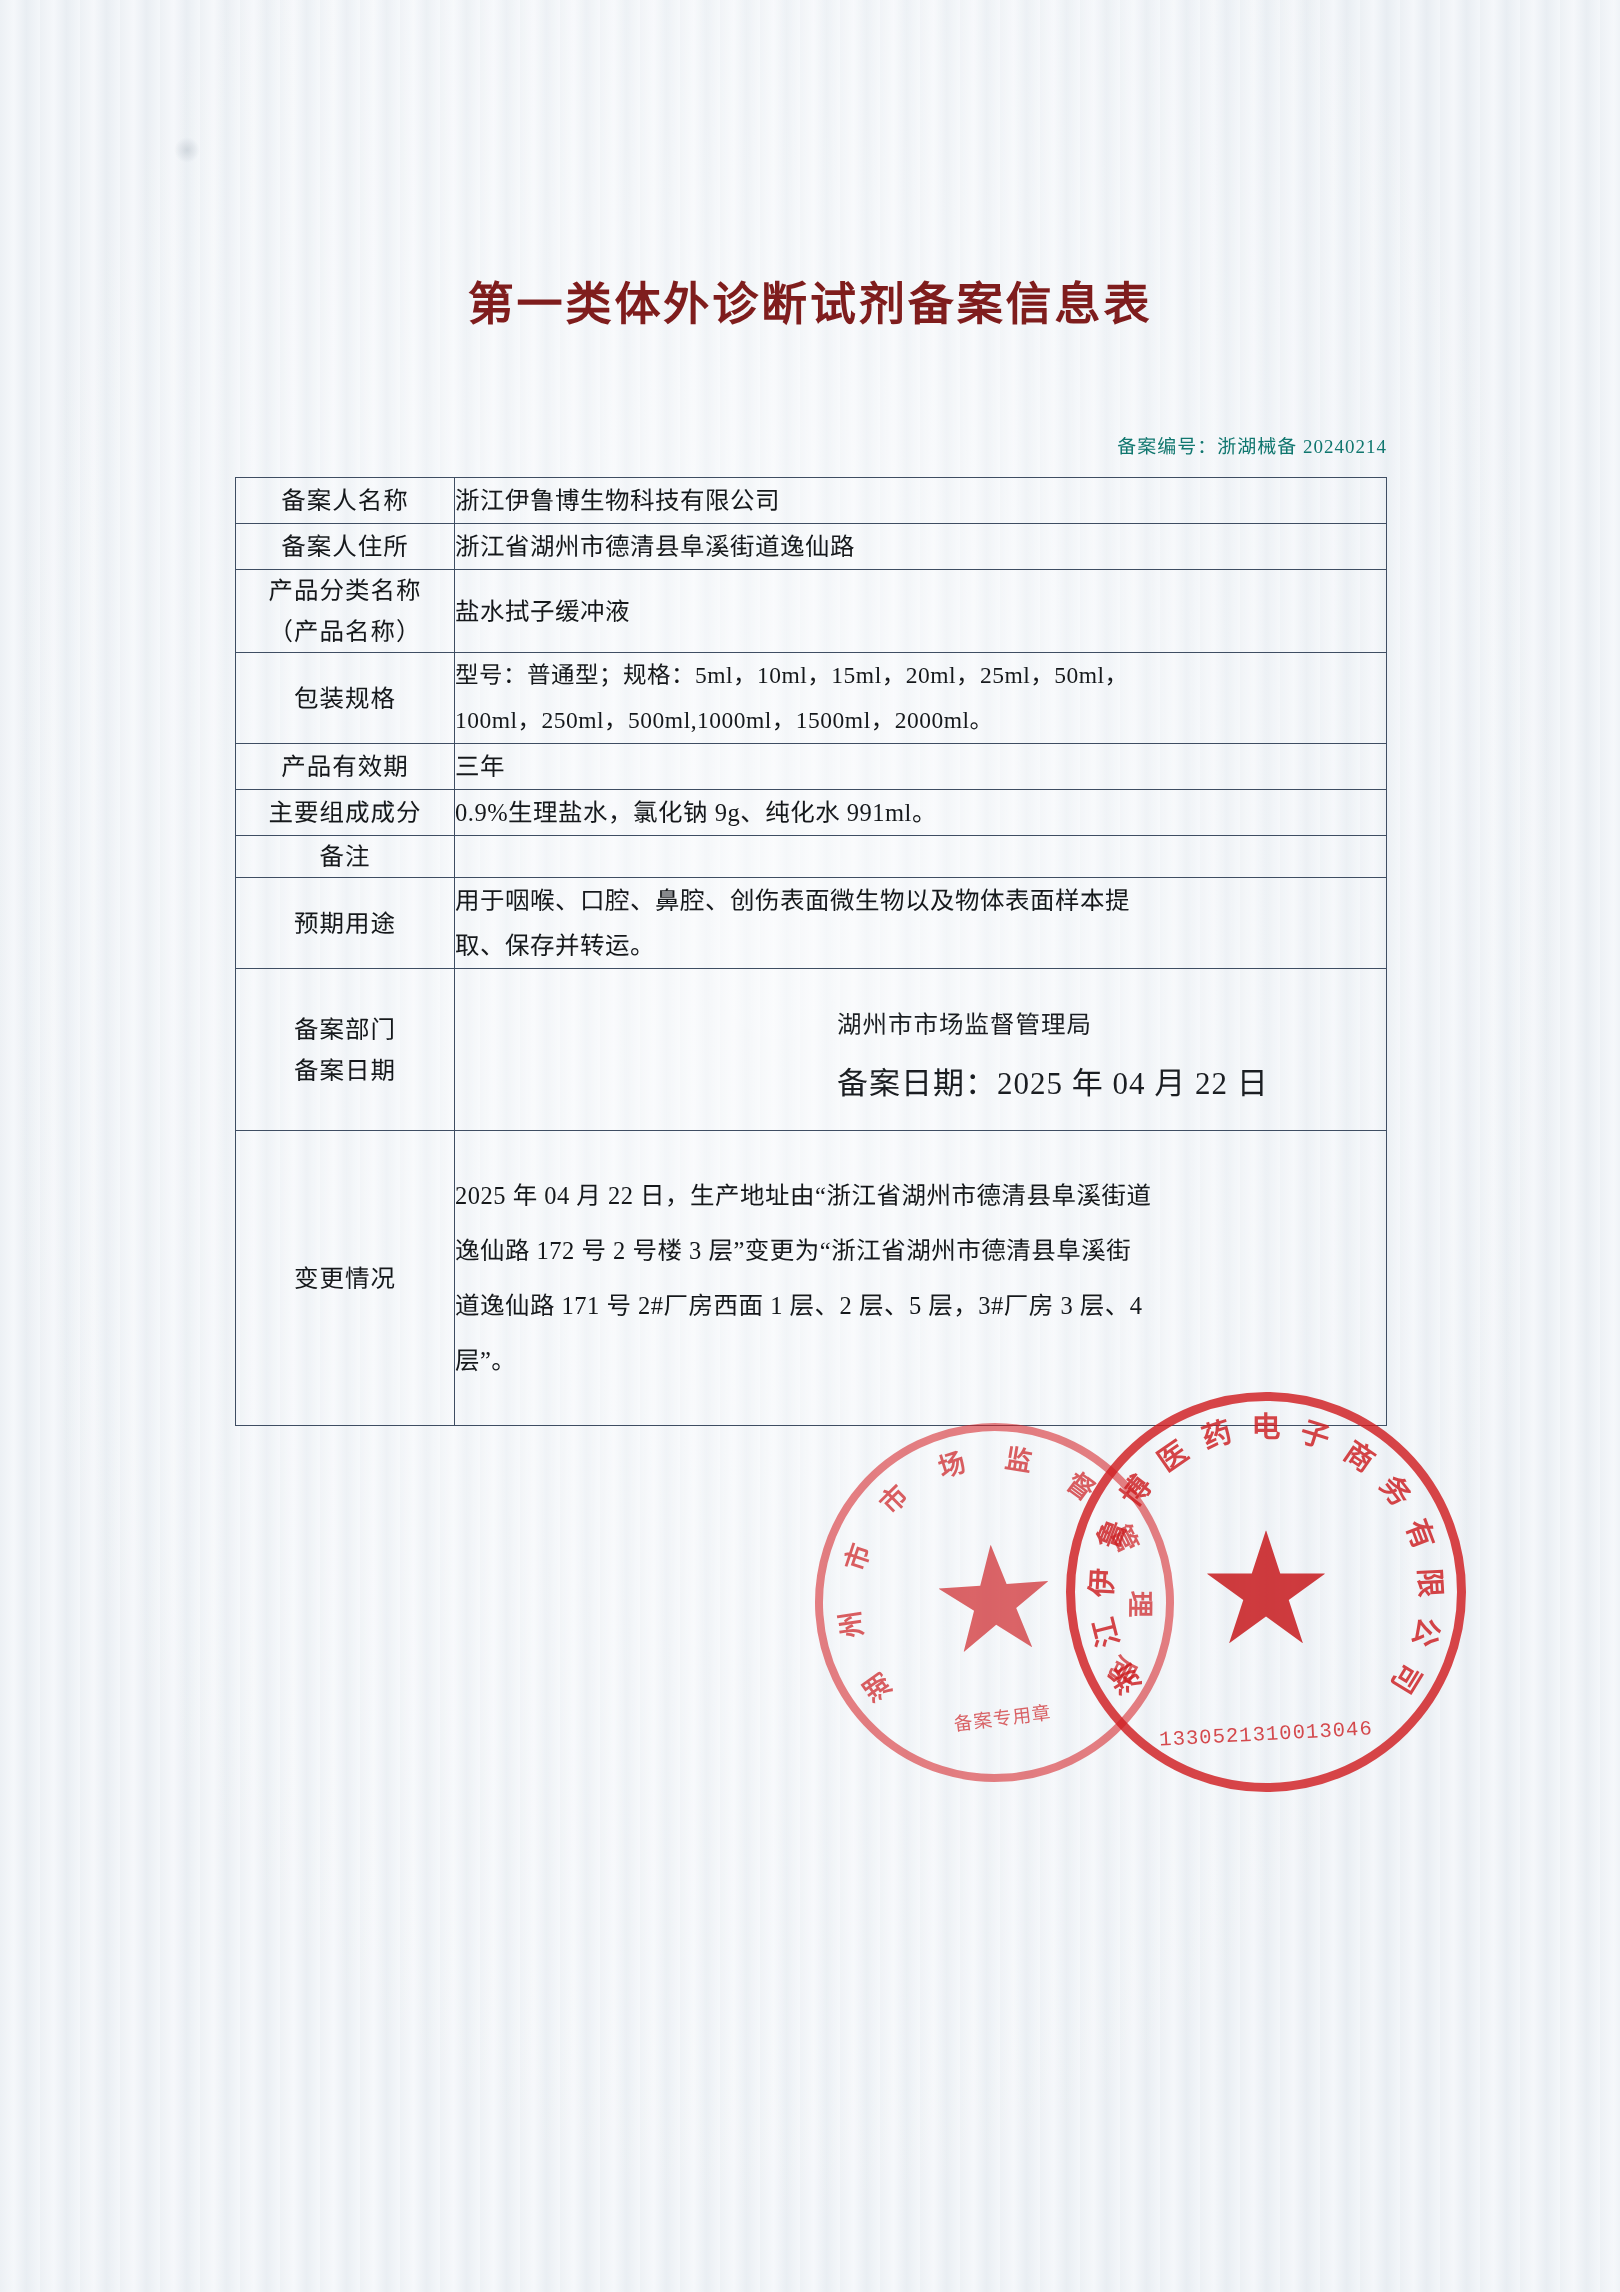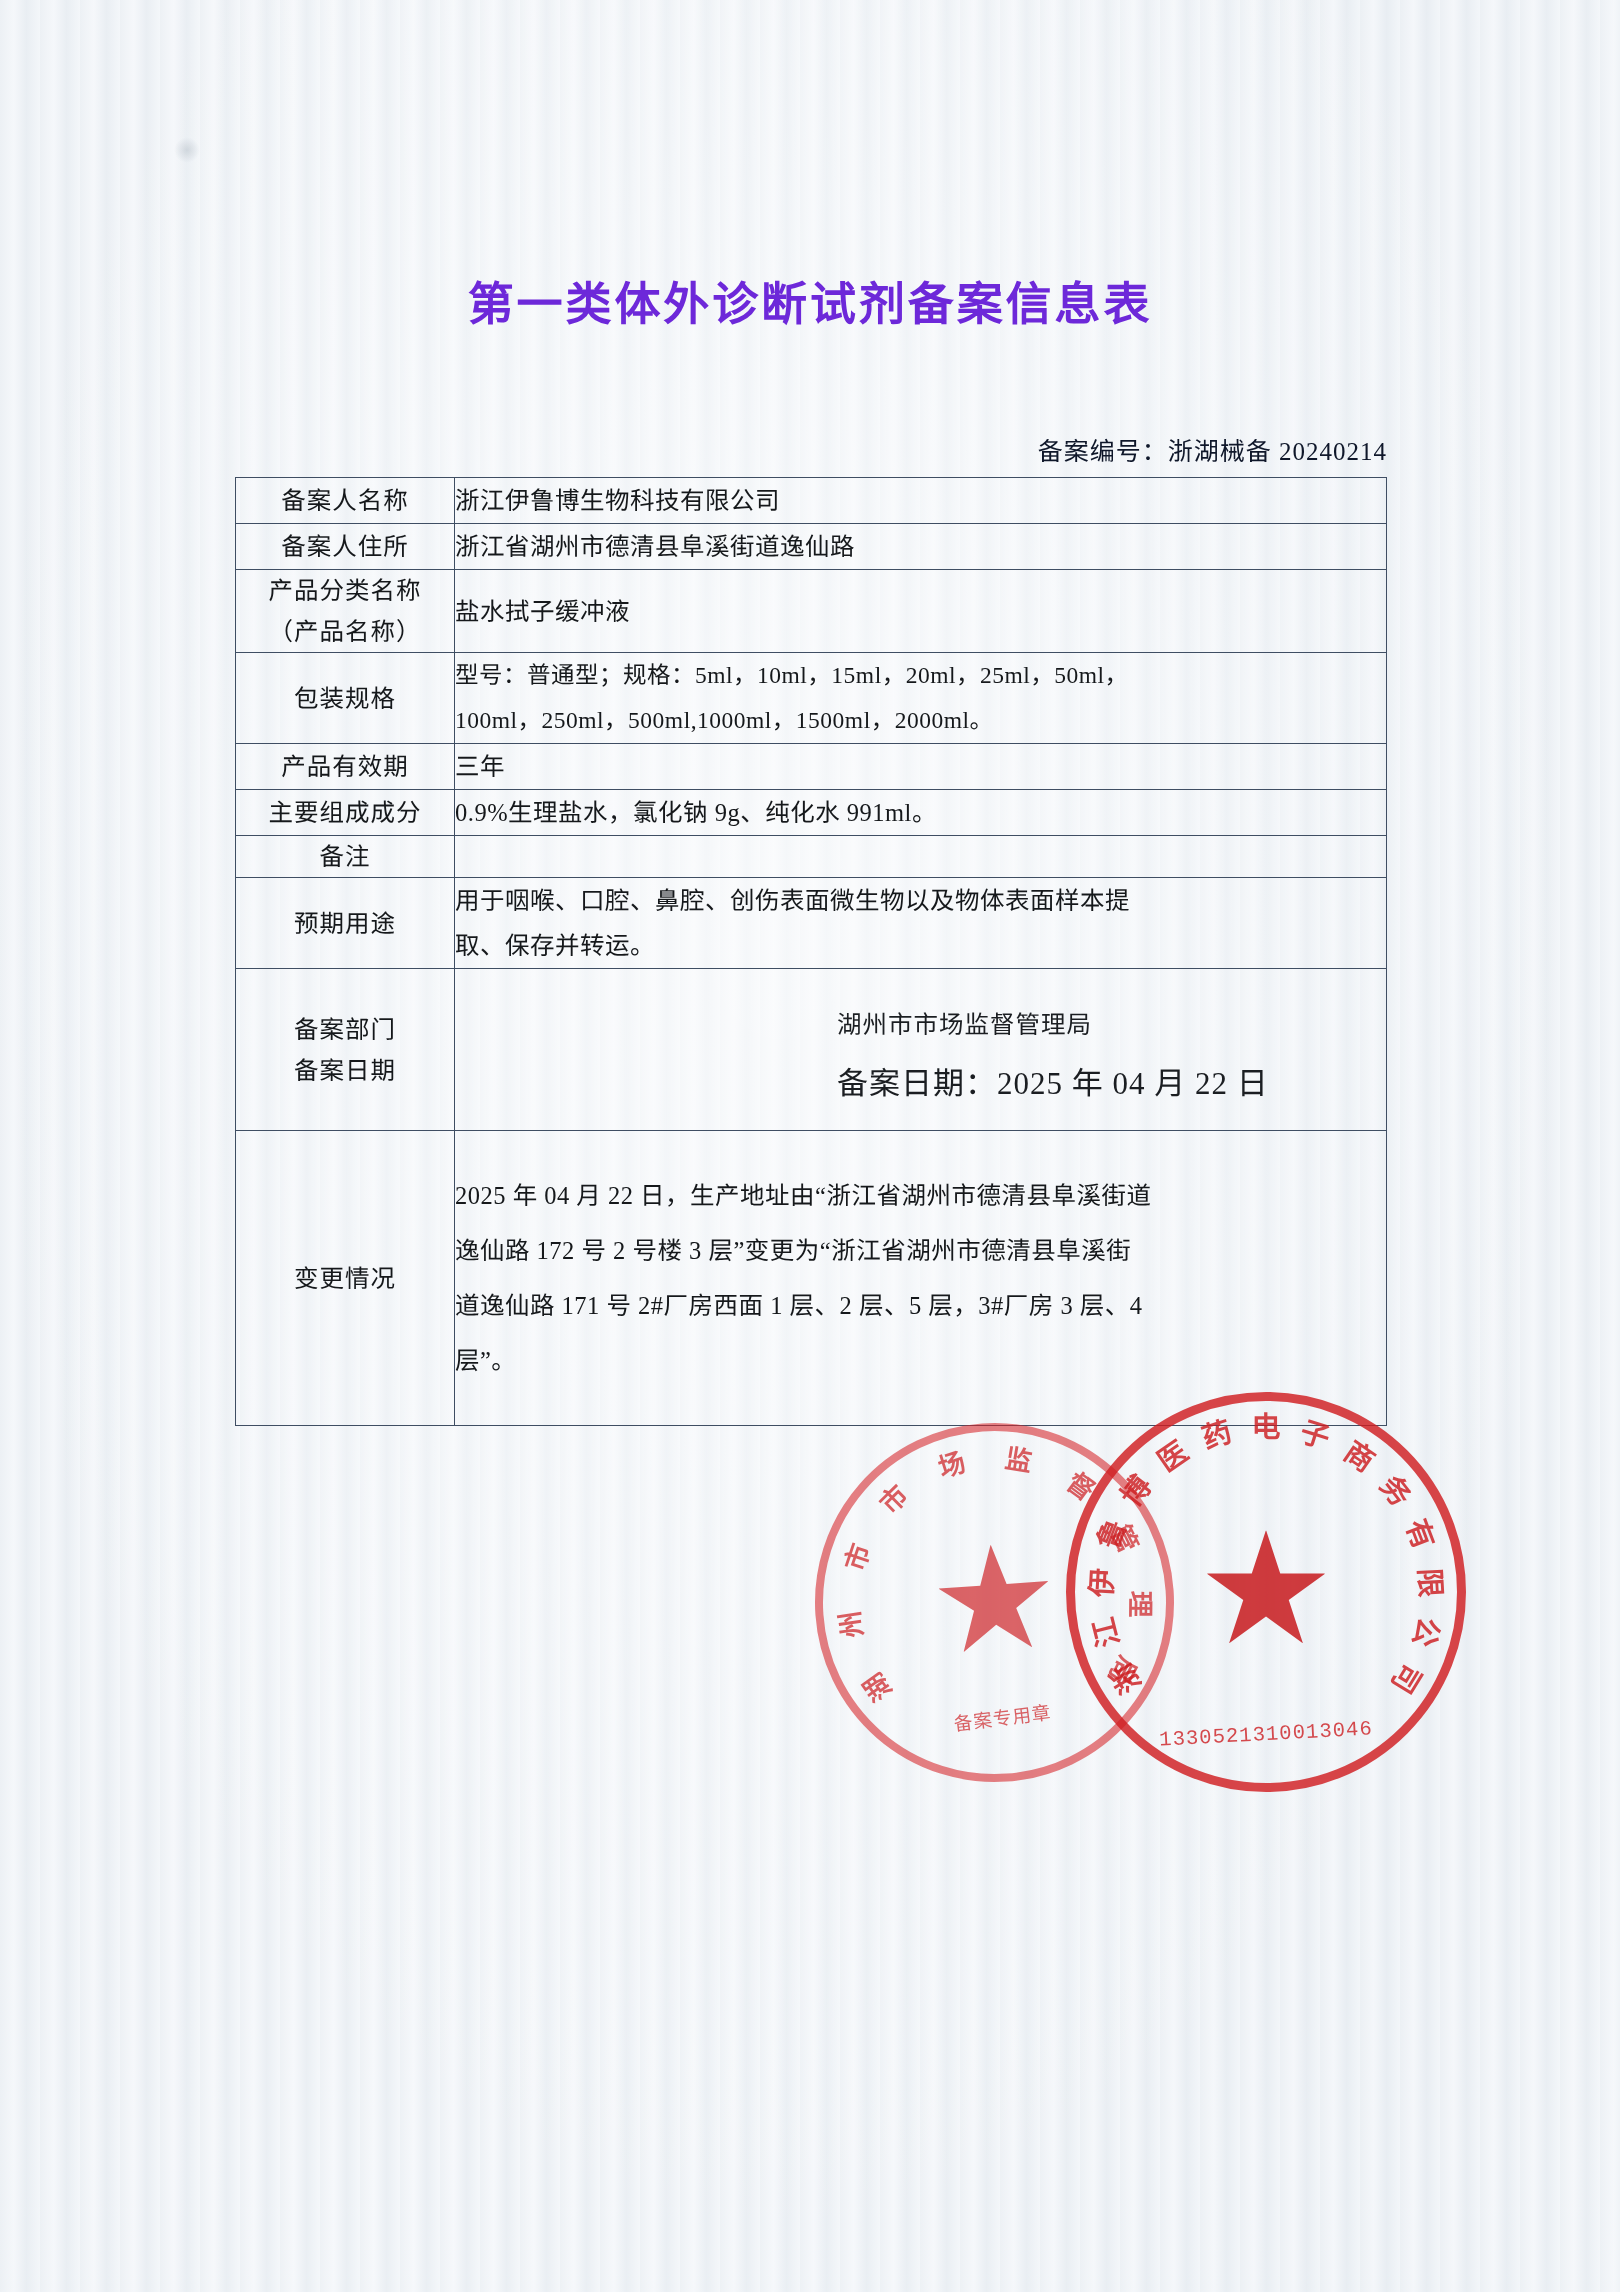--- a/index.html
+++ b/index.html
@@ -51,29 +51,29 @@
 
   .doc-title {
     position: absolute;
     top: 267px;
     left: 0; right: 0;
     text-align: center;
     font-family: "DejaVu Sans", "Liberation Sans", sans-serif;
     font-weight: bold;
     font-size: 46px;
     letter-spacing: 2.9px;
-    color: #6d28d9;
+    color: #7f1d1d;
   }
 
   .record-no {
     position: absolute;
     top: 431px;
     right: 233px;
-    font-size: 25px;
-    color: #0f172a;
+    font-size: 19px;
+    color: #0f766e;
     letter-spacing: 1px;
     white-space: nowrap;
   }
 
   table.form {
     position: absolute;
     top: 477px;
     left: 235px;
     width: 1152px;
     border-collapse: collapse;

